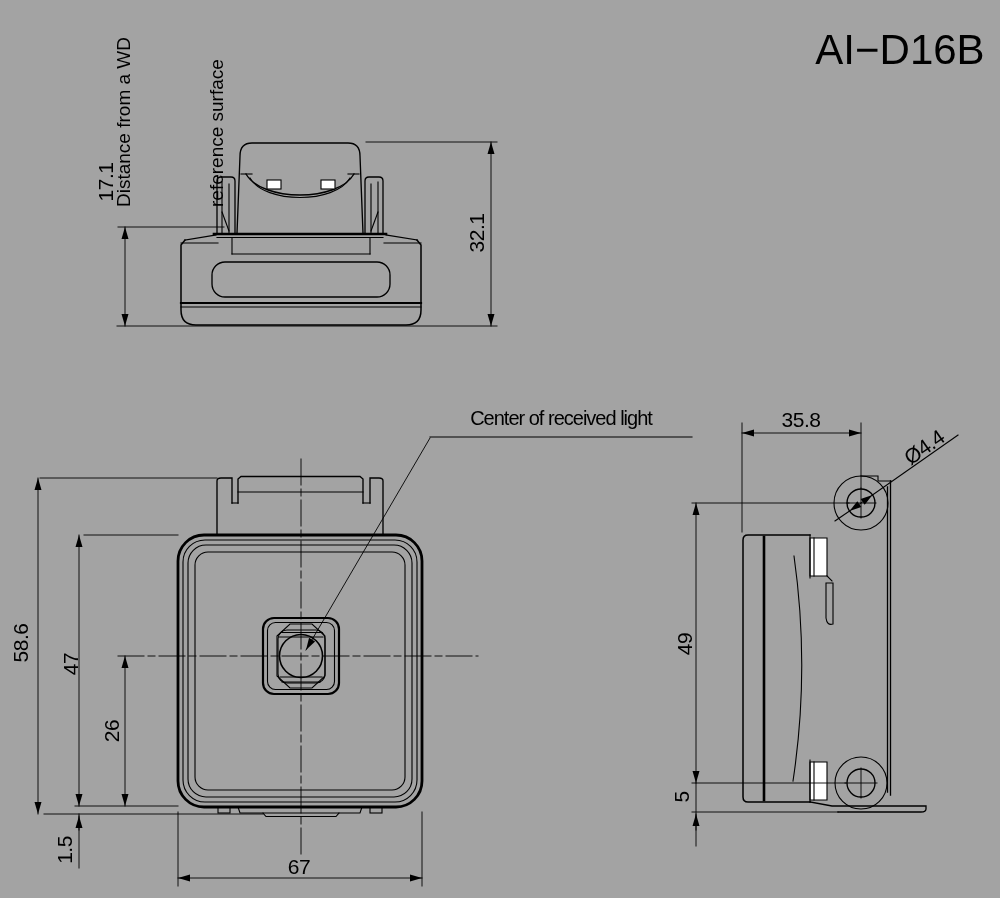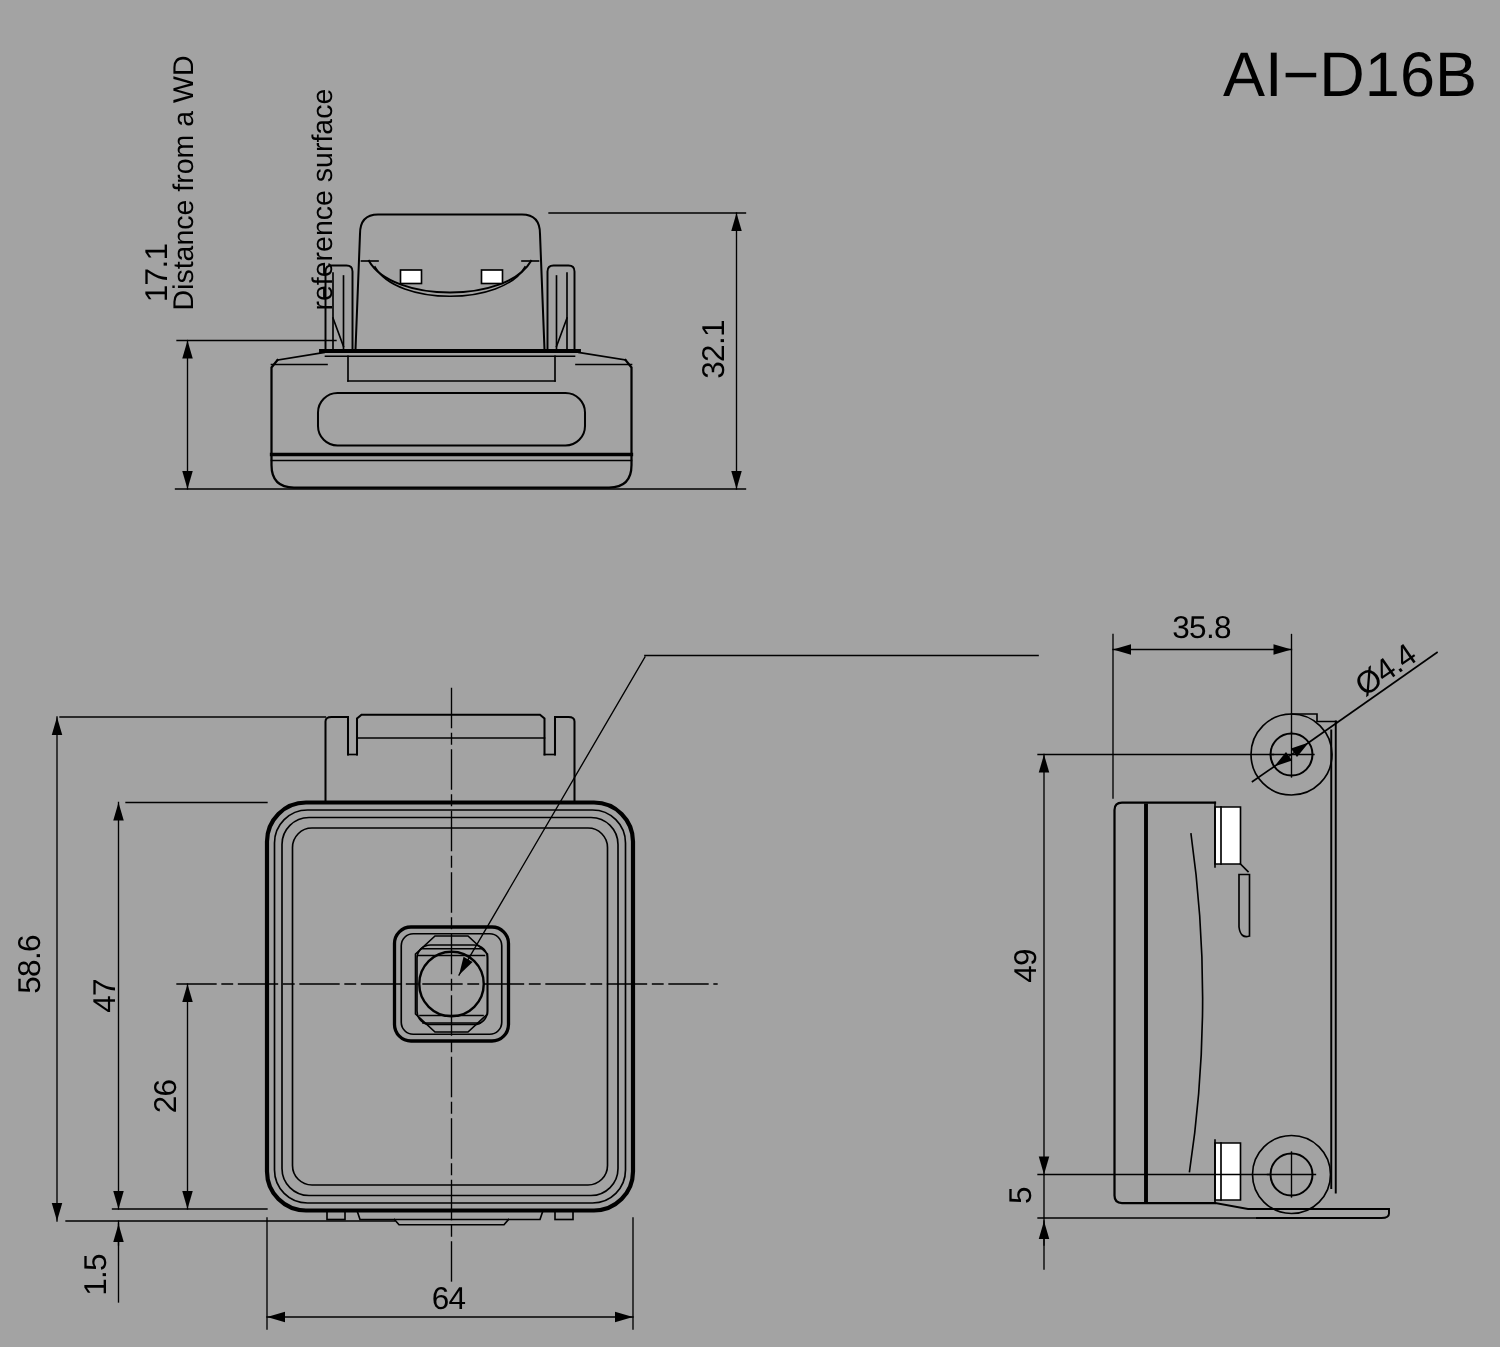--- a/index.html
+++ b/index.html
@@ -185,25 +185,26 @@
 <div class="t title" style="left:900px;top:50px;">AI−D16B</div>
 
 <div class="t note" style="left:154px;top:122px;">
   <div>Distance from a WD</div>
   <div>reference surface</div>
 </div>
 
 <div class="t r" style="left:105px;top:182px;">17.1</div>
 <div class="t r" style="left:476px;top:233px;">32.1</div>
 
+<div class="t lbl" style="left:561px;top:418px;">Center of received light</div>
 
 <div class="t r" style="left:20px;top:643px;">58.6</div>
 <div class="t r" style="left:70px;top:664px;">47</div>
 <div class="t r" style="left:111px;top:731px;">26</div>
 <div class="t r" style="left:64px;top:850px;">1.5</div>
-<div class="t" style="left:299px;top:866px;">64</div>
+<div class="t" style="left:299px;top:866px;">67</div>
 
 <div class="t" style="left:801px;top:419px;">35.8</div>
 <div class="t rd" style="left:924px;top:447px;">Ø4.4</div>
 <div class="t r" style="left:684px;top:644px;">49</div>
 <div class="t r" style="left:681px;top:797px;">5</div>
 
 </div>
 
 </body></html>

